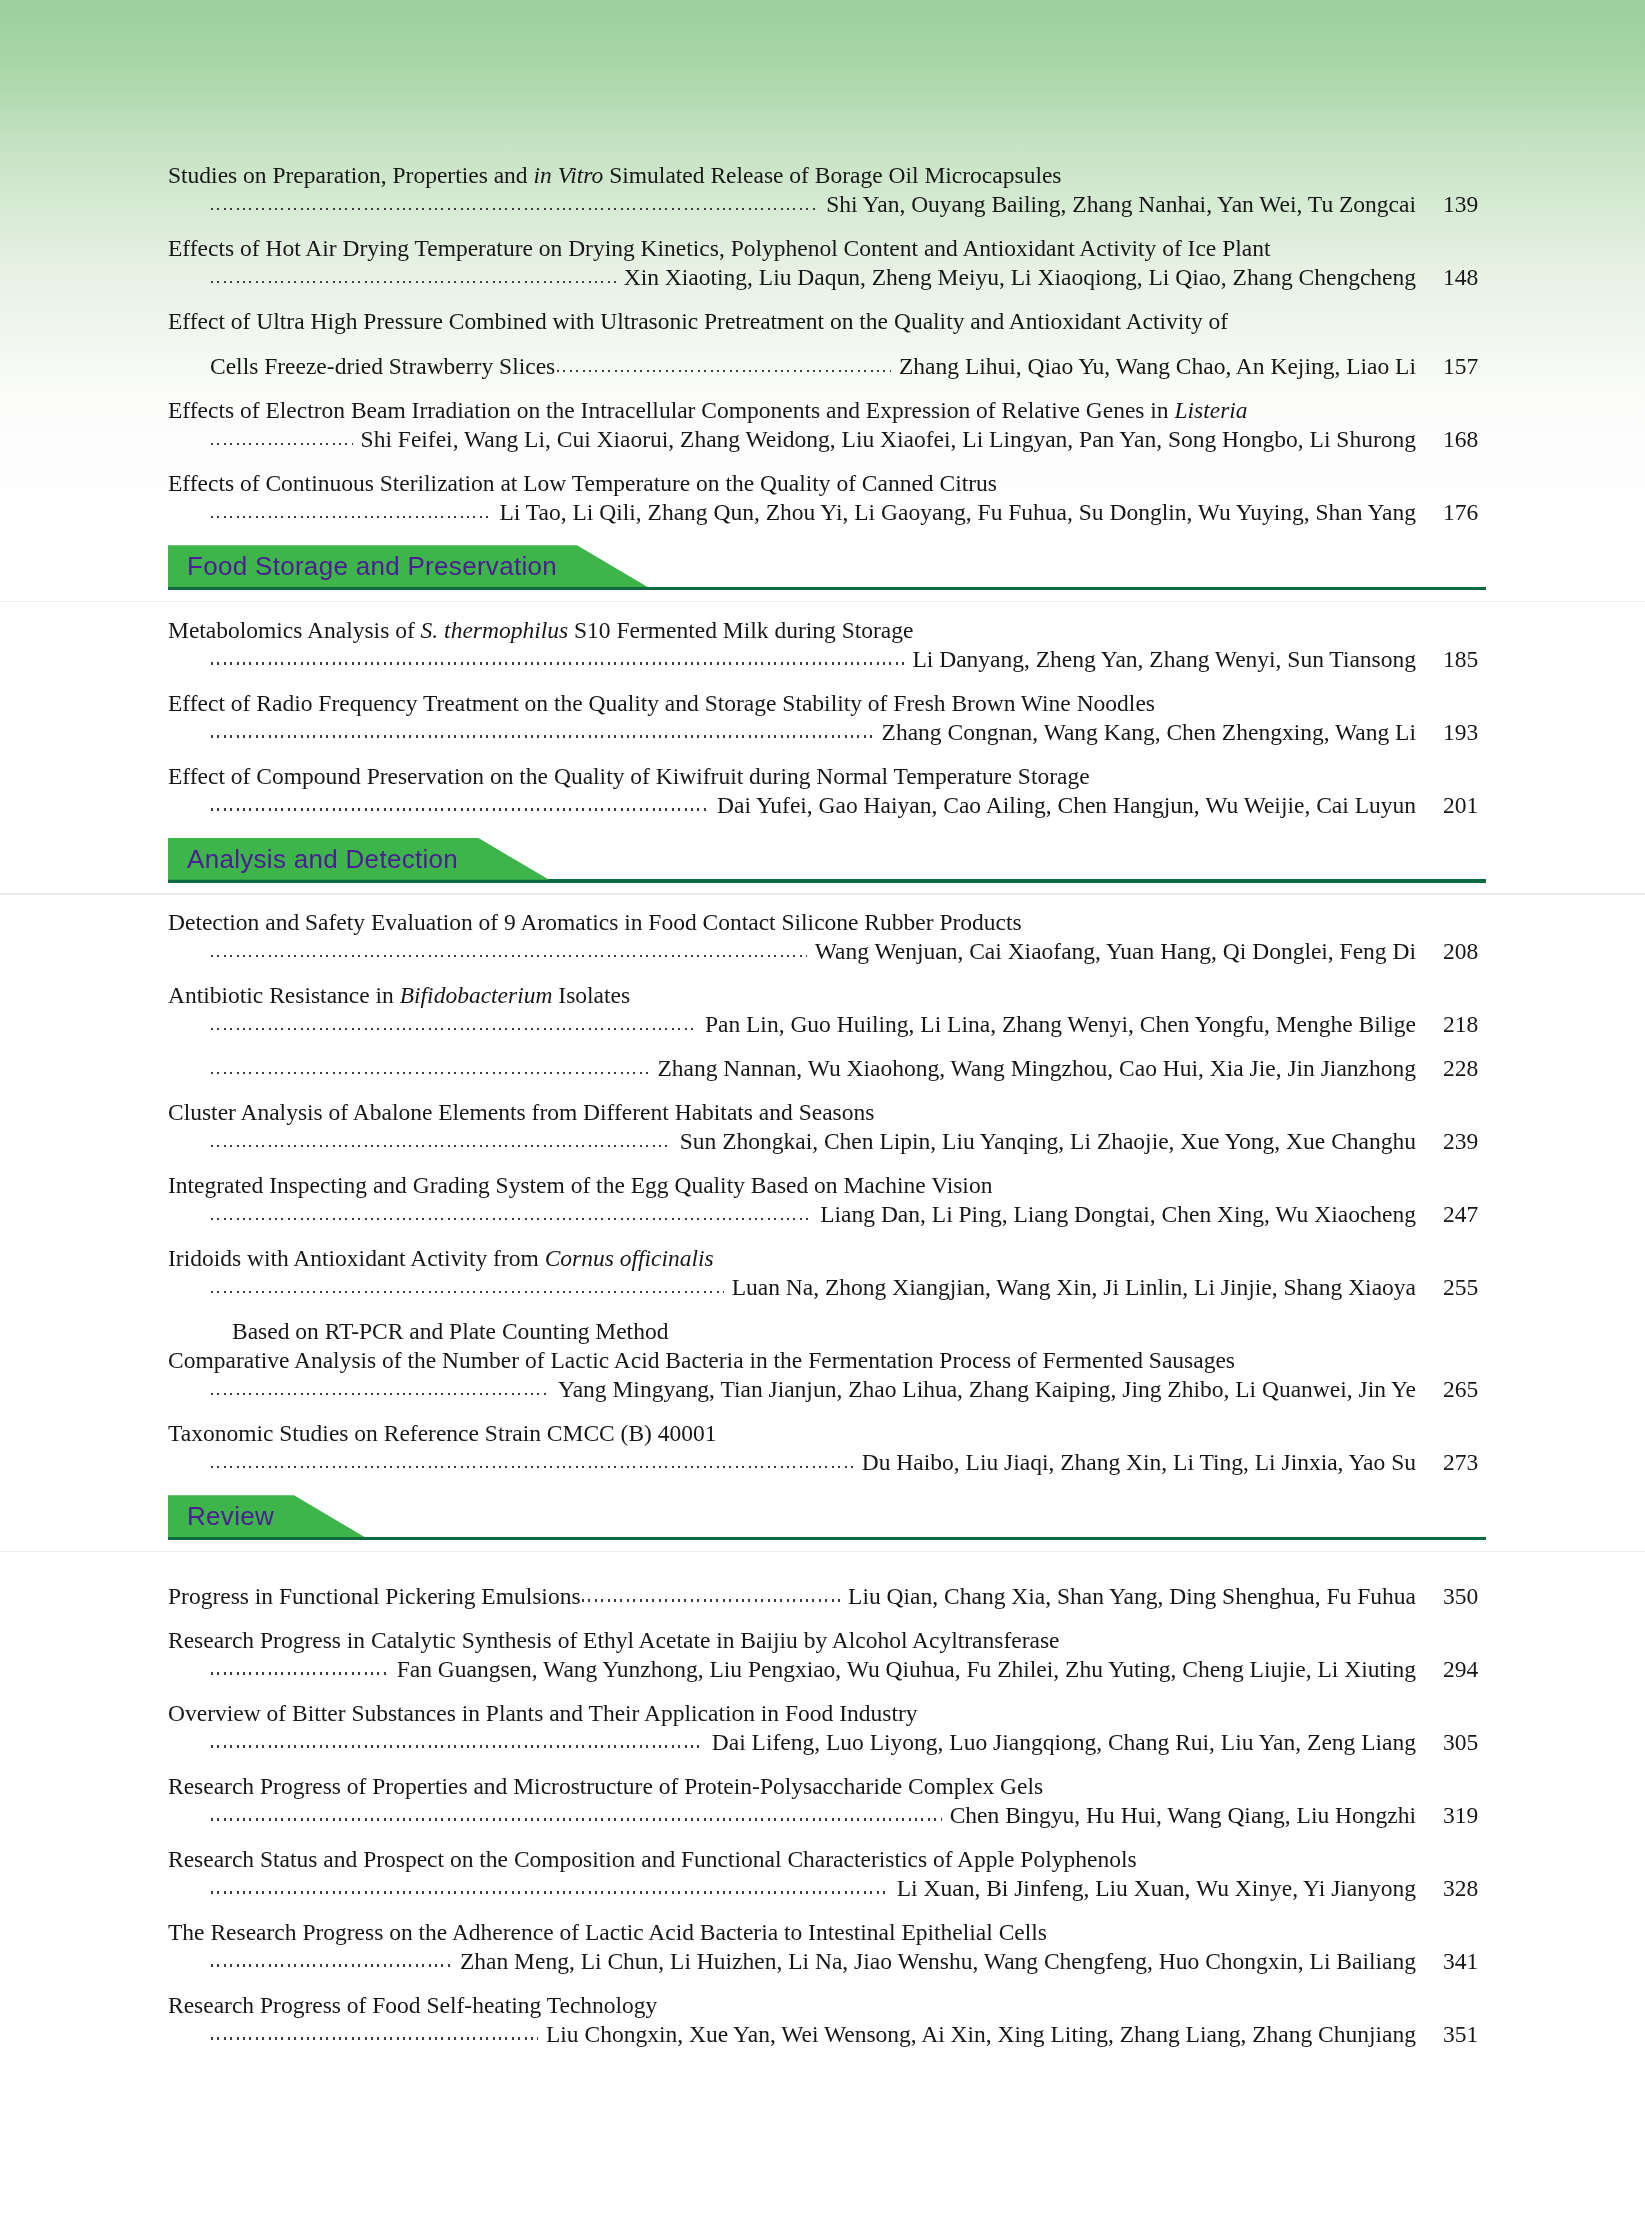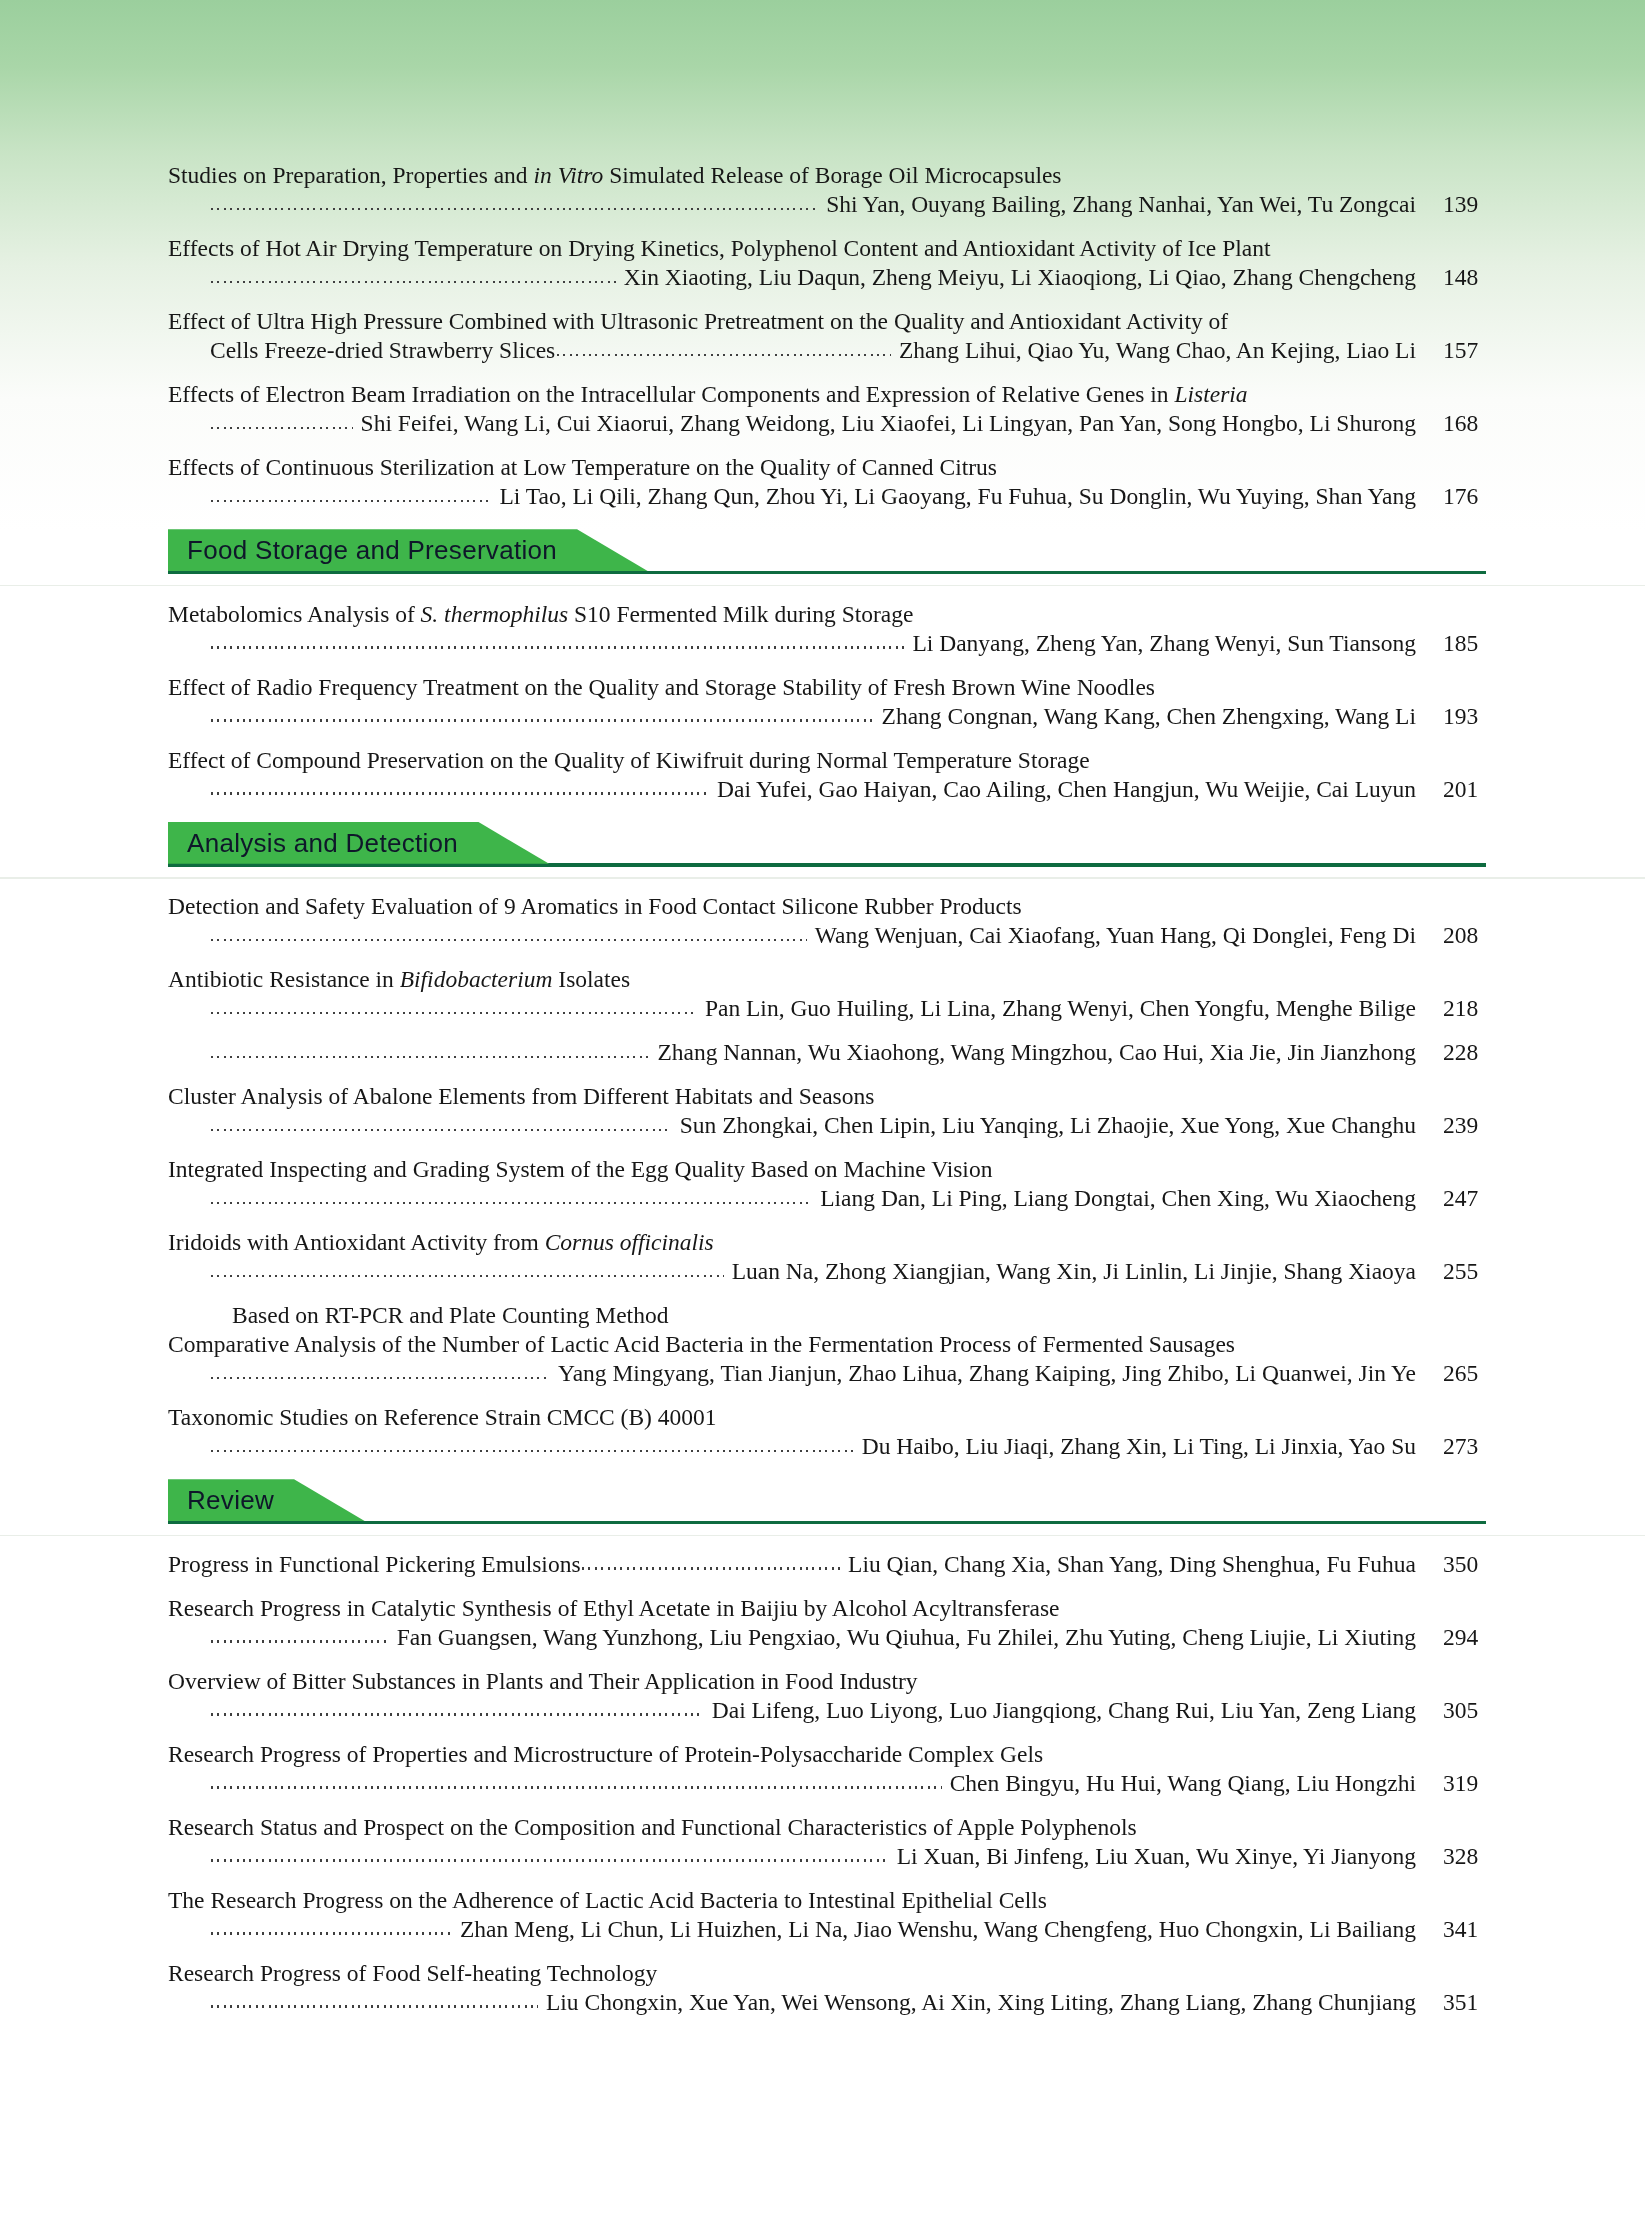--- a/index.html
+++ b/index.html
@@ -16,37 +16,37 @@
   .content{
     position:absolute;left:168px;top:161px;width:1318px;
     font-size:23.5px;line-height:29px;
   }
   .entry{margin-bottom:15px;}
   .row{display:flex;align-items:baseline;}
   .row-title{white-space:nowrap;}
   .ind1{padding-left:42px;}
   .ind2{padding-left:64px;}
   .it{font-style:italic;}
-  .tseg{white-space:nowrap;}
+  .tseg{white-space:nowrap;margin-top:16px;}
   .lead{
     flex:1 1 auto;min-width:13.4px;height:2.7px;align-self:flex-end;
     margin:0 8px 8.7px 1.3px;
     background:repeating-linear-gradient(90deg,#3f3f3f 0 2px,transparent 2px 6.4px);
   }
   .authors{flex:0 0 auto;white-space:nowrap;}
   .pagenum{flex:0 0 auto;min-width:43px;margin-left:27px;text-align:left;}
   .banner-wrap{position:relative;height:44px;margin:19px 0 25.5px 0;}
   .banner-rule{position:absolute;left:0;bottom:0;width:100%;height:3.4px;background:#0e6b40;}
   .banner-wrap::after{
     content:"";position:absolute;left:-168px;right:-159px;bottom:-12px;height:1.3px;background:#e9eee8;
   }
   .banner-flag{
     position:absolute;left:0;bottom:2.7px;height:42px;line-height:42px;
     padding:0 91px 0 19px;
-    background:#3eb54a;color:#0f172a;
+    background:#3eb54a;color:#4c1d95;
     font-family:"Liberation Sans","DejaVu Sans",sans-serif;
     font-size:26px;letter-spacing:0.3px;white-space:nowrap;
     clip-path:polygon(0 0, calc(100% - 71px) 0, 100% 100%, 0 100%);
   }
 </style>
 </head>
 <body>
 
 <div class="page">
   <div class="content" id="content">

